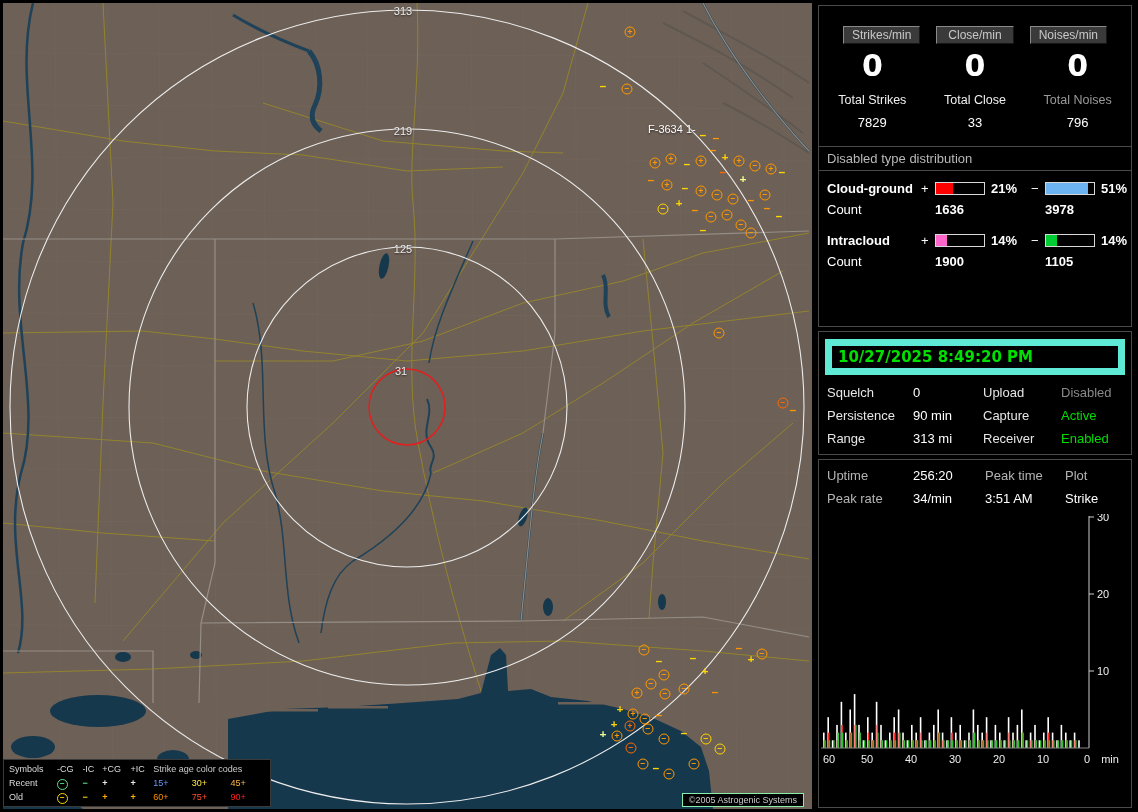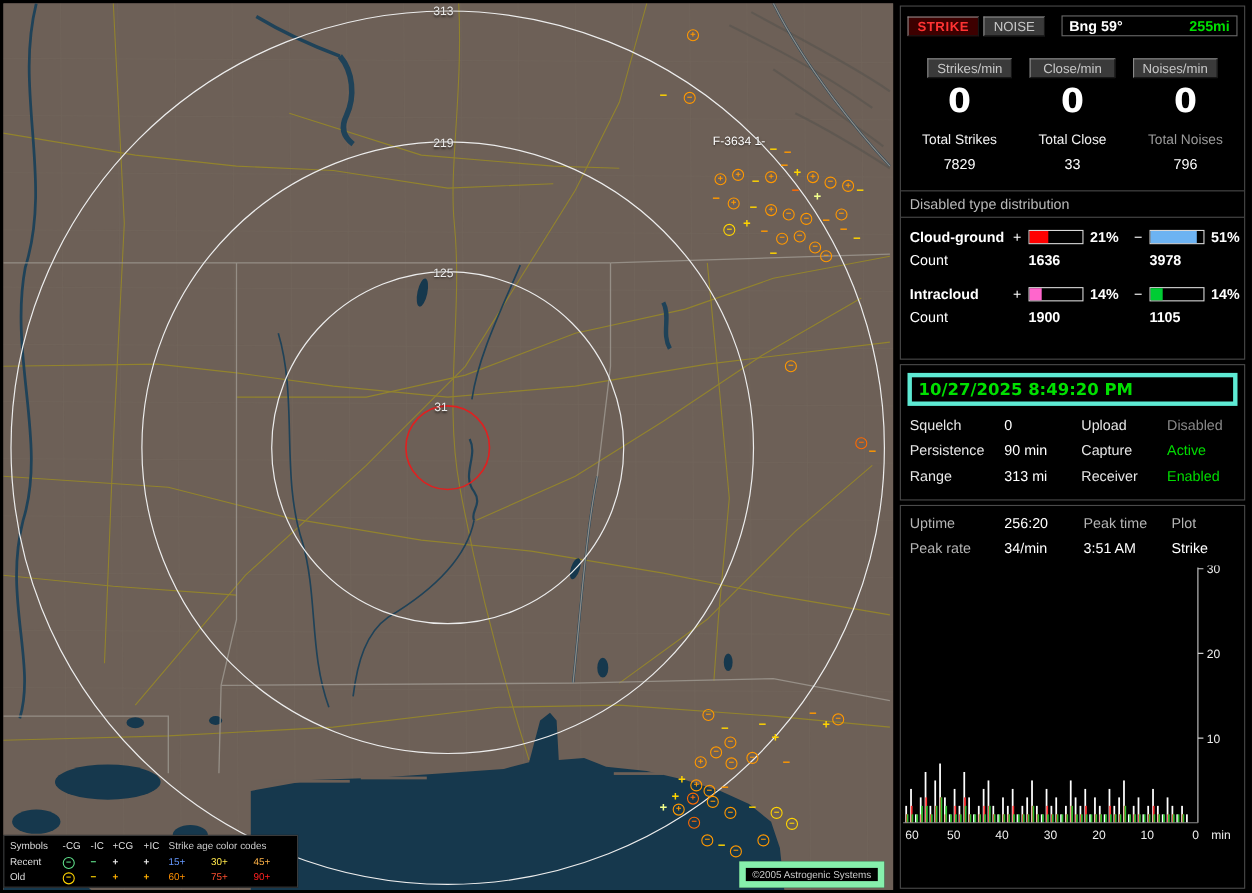--- a/index.html
+++ b/index.html
@@ -14,21 +14,21 @@
   .strike{position:absolute;transform:translate(-50%,-50%);pointer-events:none;}
   .strike.cm,.strike.cp{width:9px;height:9px;border:1px solid;border-radius:50%;font:bold 8px "DejaVu Sans Mono",monospace;line-height:8px;text-align:center;}
   .strike.p,.strike.m{font:bold 11px "DejaVu Sans Mono",monospace;line-height:10px;}
 
   .legend{position:absolute;left:0;bottom:2px;width:260px;background:#000;border:1px solid #3a3a3a;font-size:9px;color:#ddd;padding:2px 3px;}
   .legend table{border-collapse:collapse;width:100%;}
   .legend td{padding:0 2px;font-size:9px;line-height:14px;white-space:nowrap;}
   .legend .age-h{color:#ccc;}
   .lg-circ{display:inline-block;width:9px;height:9px;border:1px solid;border-radius:50%;font-size:8px;line-height:7px;text-align:center;font-weight:bold;}
 
-  .copyright{position:absolute;right:8px;bottom:2px;background:#000;border:6px solid #86efac;color:#ccc;font-size:9px;padding:1px 6px;}
+  .copyright{position:absolute;right:8px;bottom:2px;background:#000;border:1px solid #86efac;color:#ccc;font-size:9px;padding:1px 6px;}
 
   
   #panel{position:absolute;left:815px;top:0;width:323px;height:812px;color:#fff;}
   .pbox{position:absolute;left:3px;width:314px;background:#000;border:1px solid #4a4a4a;box-sizing:border-box;}
   #pbox1{top:5px;height:322px;}
   #pbox2{top:331px;height:124px;}
   #pbox3{top:459px;height:349px;}
 
   .btn{display:inline-block;background:#3a3a3a;border:1px solid;border-color:#8a8a8a #161616 #161616 #8a8a8a;color:#c8c8c8;font-family:"Liberation Sans",sans-serif;font-size:12px;padding:1px 8px;cursor:pointer;}
   .btn.strike-btn{background:#3d0000;color:#ff3333;font-weight:bold;letter-spacing:.5px;}
@@ -48,21 +48,21 @@
 
   .section-title{margin:16px 0 0;padding:4px 8px;border-top:1px solid #4a4a4a;border-bottom:1px solid #4a4a4a;color:#b8b8b8;font-size:13px;}
 
   .dist-row{display:grid;grid-template-columns:94px 14px 56px 40px 14px 56px 36px;align-items:center;margin:10px 0 0 8px;font-size:13px;color:#fff;}
   .dist-label{font-weight:bold;}
   .bar{width:48px;height:11px;border:1px solid #d8d8d8;background:#000;display:inline-block;}
   .bar i{display:block;height:100%;width:0;}
   .pct,.cnt{font-weight:bold;}
   .count-row{margin-top:6px;}
 
-  .date-box{margin:7px 6px;border:4px solid #5eead4;padding:2px 6px;color:#00e000;font:bold 15px "DejaVu Sans",sans-serif;}
+  .date-box{margin:7px 6px;border:7px solid #5eead4;padding:2px 6px;color:#00e000;font:bold 15px "DejaVu Sans",sans-serif;}
   .status-grid{display:grid;grid-template-columns:86px 70px 78px auto;row-gap:8px;margin:10px 8px;font-size:13px;}
   .lbl{color:#e6e6e6;}
   .lbl3{color:#b4b4b4;}
   .val{color:#fff;}
   .dimv{color:#8a8a8a;}
   .greenv{color:#00dd00;}
 
   .stats-grid{display:grid;grid-template-columns:86px 72px 80px auto;row-gap:8px;margin:8px 8px 0;font-size:13px;}
   .trend-row{margin:16px 8px 0;font-size:13px;}
   #trend-svg{display:block;margin:8px 0 0 2px;}
@@ -290,30 +290,20 @@
 <span class="ring-label" style="left: 400px; top: 2px;">313</span>
     <span class="ring-label" style="left: 400px; top: 122px;">219</span>
     <span class="ring-label" style="left: 400px; top: 240px;">125</span>
     <span class="ring-label" style="left: 398px; top: 362px;">31</span>
     <span class="map-annot" style="left: 645px; top: 120px;">F-3634 1-</span>
   </div>
 
 <div id="panel">
 
   <div class="pbox" id="pbox1">
-    <div class="row-a">
-      <div>
-        <button class="btn strike-btn">STRIKE</button>
-        <button class="btn">NOISE</button>
-      </div>
-      <div class="bearing">
-        <span class="bng">Bng 59°</span>
-        <span class="rng">255mi</span>
-      </div>
-    </div>
 
     <div class="rate-grid">
       <button class="btn">Strikes/min</button>
       <button class="btn">Close/min</button>
       <button class="btn">Noises/min</button>
     </div>
 
     <div class="zero-grid">
       <span class="zero">0</span>
       <span class="zero">0</span>

